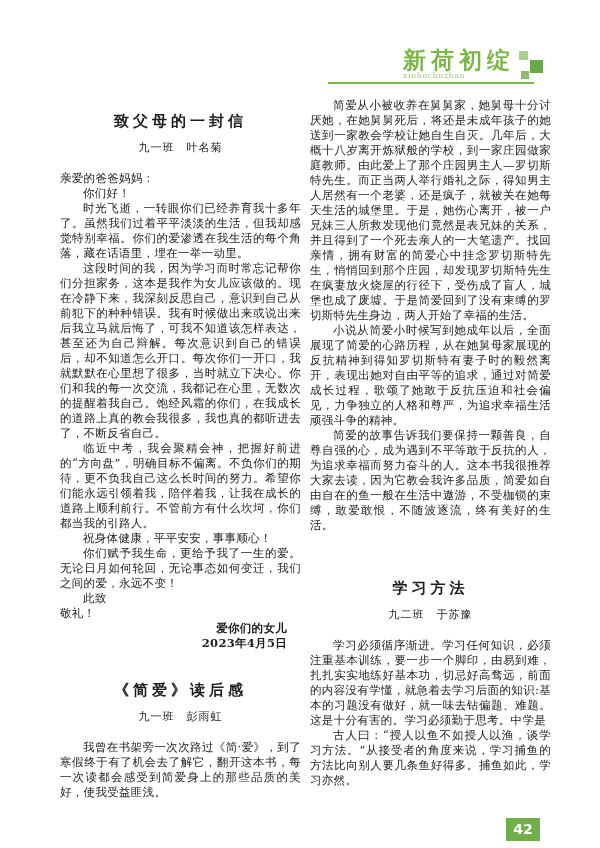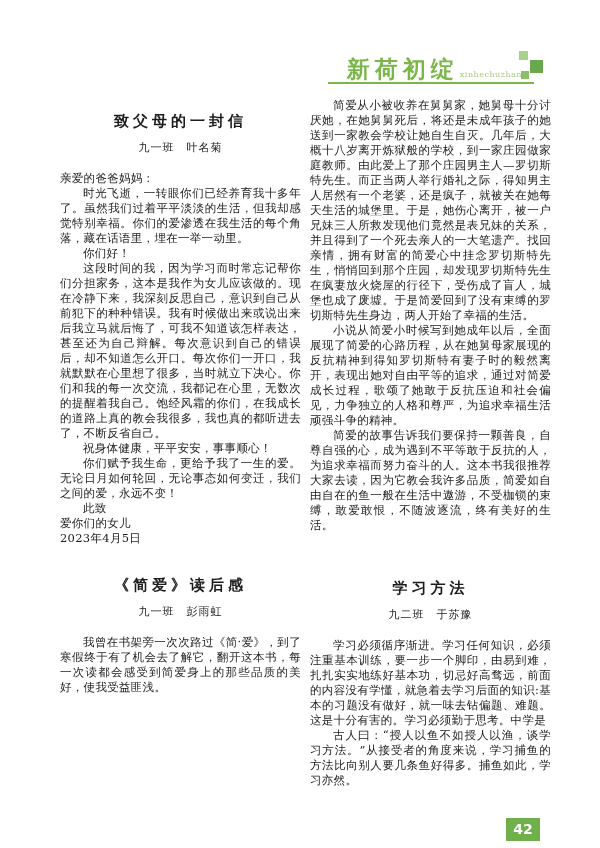--- a/index.html
+++ b/index.html
@@ -5,22 +5,22 @@
   html,body { margin:0; padding:0; background:#e8e8e8; }
   .page {
     position:relative; width:600px; height:848px; margin:0 auto;
     background:#ffffff; overflow:hidden;
     font-family:"DejaVu Serif","Liberation Serif",serif; color:#1c1c1c;
   }
 
   
   .masthead { position:absolute; top:46px; left:328px; width:206px; height:36px; }
   .masthead-row {
-    position:absolute; right:12px; bottom:2px;
-    display:flex; align-items:baseline; white-space:nowrap;
+    position:absolute; right:20px; bottom:2px;
+    display:flex; align-items:baseline; white-space:nowrap;flex-direction:column;
   }
   .masthead-title {
     color:#7ab648; font-size:23px; font-weight:bold; letter-spacing:5px; line-height:1;
   }
   .masthead-pinyin { color:#a3cc80; font-size:8px; margin-left:1px; letter-spacing:0.5px; }
   .masthead-rule { position:absolute; top:82px; left:328px; width:206px; height:2px; background:#7ab648; }
   .sq { position:absolute; }
   .sq1 { left:519px; top:51px; width:9px;  height:9px;  background:#a9d18e; }
   .sq2 { left:530px; top:60px; width:13px; height:13px; background:#6aa84f; }
   .sq3 { left:521px; top:71px; width:8px;  height:8px;  background:#8cbf6b; }
@@ -39,21 +39,21 @@
     letter-spacing:4px; line-height:26px; margin:10px 0 6px; text-indent:0;
   }
   .title-gap { margin-top:26px; }
   .title-gap-lg { margin-top:42px; }
   .byline {
     text-align:center; font-size:11px; letter-spacing:1px;
     margin:0 0 16px; text-indent:0;font-family:Liberation Serif, serif;
   }
   p { margin:0; text-indent:2em; }
   .no-indent { text-indent:0; }
-  .right-line { text-indent:0; padding-right:14px; }
+  .right-line { text-align:right; text-indent:0; padding-right:14px;font-weight:bold; }
 
   
   .page-num {
     position:absolute; left:506px; top:818px; width:34px; height:23px;
     background:#6fb04a; color:#ffffff; text-align:center; line-height:23px;
     font-size:14px; font-weight:bold;
     font-family:"DejaVu Sans","Liberation Sans",sans-serif;
   }
 </style>
 </head>
@@ -70,26 +70,28 @@
   <div class="masthead-rule"></div>
   <div class="sq sq1"></div>
   <div class="sq sq2"></div>
   <div class="sq sq3"></div>
 
   <div class="col col-left">
     <div class="article-title">致父母的一封信</div>
     <div class="byline">九一班　叶名菊</div>
 
     <p class="no-indent">亲爱的爸爸妈妈：</p>
+    <p>你们好！</p>
     <p>时光飞逝，一转眼你们已经养育我十多年了。虽然我们过着平平淡淡的生活，但我却感觉特别幸福。你们的爱渗透在我生活的每个角落，藏在话语里，埋在一举一动里。</p>
-    <p>你们好！</p>
     <p>这段时间的我，因为学习而时常忘记帮你们分担家务，这本是我作为女儿应该做的。现在冷静下来，我深刻反思自己，意识到自己从前犯下的种种错误。我有时候做出来或说出来后我立马就后悔了，可我不知道该怎样表达，甚至还为自己辩解。每次意识到自己的错误后，却不知道怎么开口。每次你们一开口，我就默默在心里想了很多，当时就立下决心。你们和我的每一次交流，我都记在心里，无数次的提醒着我自己。饱经风霜的你们，在我成长的道路上真的教会我很多，我也真的都听进去了，不断反省自己。</p>
+    <p>临近中考，我会聚精会神，把握好前进的“方向盘”，明确目标不偏离。不负你们的期待，更不负我自己这么长时间的努力。希望你们能永远引领着我，陪伴着我，让我在成长的道路上顺利前行。不管前方有什么坎坷，你们都当我的引路人。</p>
     <p>祝身体健康，平平安安，事事顺心！</p>
     <p>你们赋予我生命，更给予我了一生的爱。无论日月如何轮回，无论事态如何变迁，我们之间的爱，永远不变！</p>
     <p>此致</p>
+    <p class="no-indent">敬礼！</p>
     <p class="right-line">爱你们的女儿</p>
     <p class="right-line">2023年4月5日</p>
 
     <div class="article-title title-gap">《简爱》读后感</div>
     <div class="byline">九一班　彭雨虹</div>
     <p>我曾在书架旁一次次路过《简·爱》，到了寒假终于有了机会去了解它，翻开这本书，每一次读都会感受到简爱身上的那些品质的美好，使我受益匪浅。</p>
   </div>
 
   <div class="col col-right">
     <p>简爱从小被收养在舅舅家，她舅母十分讨厌她，在她舅舅死后，将还是未成年孩子的她送到一家教会学校让她自生自灭。几年后，大概十八岁离开炼狱般的学校，到一家庄园做家庭教师。由此爱上了那个庄园男主人—罗切斯特先生。而正当两人举行婚礼之际，得知男主人居然有一个老婆，还是疯子，就被关在她每天生活的城堡里。于是，她伤心离开，被一户兄妹三人所救发现他们竟然是表兄妹的关系，并且得到了一个死去亲人的一大笔遗产。找回亲情，拥有财富的简爱心中挂念罗切斯特先生，悄悄回到那个庄园，却发现罗切斯特先生在疯妻放火烧屋的行径下，受伤成了盲人，城堡也成了废墟。于是简爱回到了没有束缚的罗切斯特先生身边，两人开始了幸福的生活。</p>

